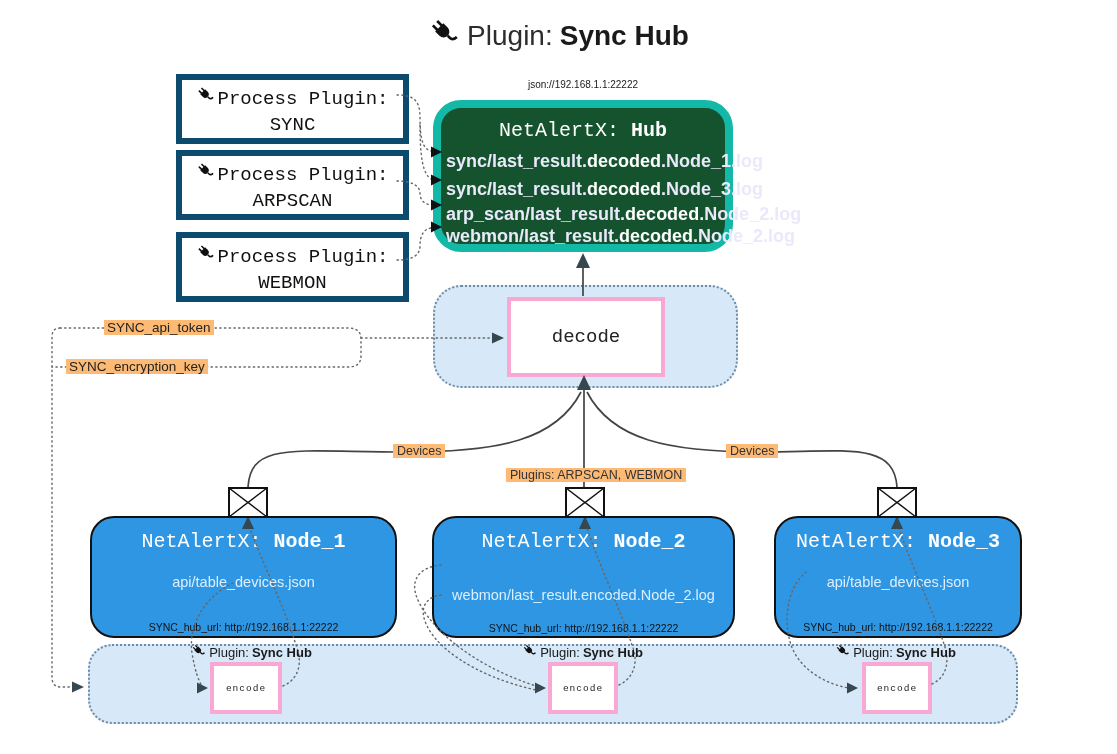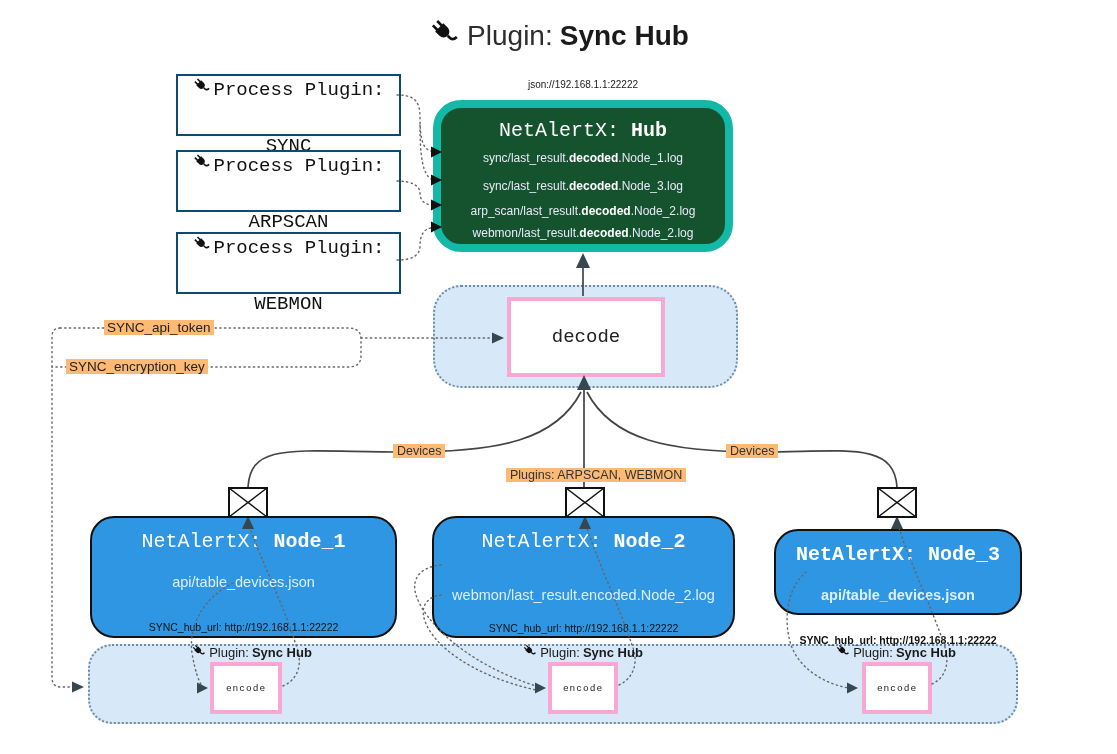--- a/index.html
+++ b/index.html
@@ -8,31 +8,31 @@
   .abs{position:absolute;}
   .overlay{position:absolute;left:0;top:0;width:1117px;height:754px;z-index:5;pointer-events:none;}
   .z6{z-index:6;}
 
   
   .title{left:0;top:16px;width:100%;display:flex;align-items:center;justify-content:center;gap:7px;
          font-size:28px;color:#2d2d2d;}
   .title .bold{font-weight:bold;color:#1a1a1a;}
 
   
-  .pbox{width:221px;height:58px;background:#fff;border:2px solid #0c4a6e;display:flex;flex-direction:column;
-        align-items:center;justify-content:flex-start;font-family:"Liberation Mono",monospace;font-size:19px;
-        color:#111;line-height:26px;z-index:2;gap:30px;}
+  .pbox{width:221px;height:58px;background:#fff;border:6px solid #0c4a6e;display:flex;flex-direction:column;
+        align-items:center;justify-content:flex-end;font-family:"Liberation Mono",monospace;font-size:19px;
+        color:#111;line-height:26px;z-index:2;}
   .pbox .row{display:flex;align-items:center;gap:2px;}
 
   
   .hub{left:433px;top:100px;width:300px;height:152px;background:#14532d;border:8px solid #14b8a6;
        border-radius:28px;z-index:2;box-sizing:border-box;}
   .hub-title{position:absolute;top:11px;left:0;width:100%;text-align:center;color:#fff;
              font-family:"Liberation Mono",monospace;font-size:20px;}
-  .hub-line{position:absolute;left:5px;right:5px;text-align:center;font-size:12px;color:#e9e9fb;white-space:nowrap;}
+  .hub-line{position:absolute;left:5px;right:5px;text-align:center;font-size:18px;color:#e9e9fb;white-space:nowrap;font-weight:bold;}
   .hub-line b{color:#fff;}
   .small-url{font-size:10px;color:#1a1a1a;text-align:center;}
 
   
   .panel{background:#d7e8f8;border:2px dotted #6e8ba3;border-radius:28px;z-index:1;box-sizing:border-box;}
   .wbox{background:#fff;border:4px solid #f9a8d4;display:flex;align-items:center;justify-content:center;
         font-family:"Liberation Mono",monospace;color:#222;z-index:2;box-sizing:border-box;}
 
   
   .node{background:#2f96e3;border:2px solid #111;border-radius:24px;z-index:2;box-sizing:border-box;}
@@ -198,21 +198,21 @@
   <div class="abs node" style="left:90px;top:516px;width:307px;height:122px;">
     <div class="node-title"><span>NetAlertX:</span> <b>Node_1</b></div>
     <div class="node-file" style="top:56px;">api/table_devices.json</div>
     <div class="node-url" style="top:103px;">SYNC_hub_url: http://192.168.1.1:22222</div>
   </div>
   <div class="abs node" style="left:432px;top:516px;width:303px;height:122px;padding-left:8px;">
     <div class="node-title"><span>NetAlertX:</span> <b>Node_2</b></div>
     <div class="node-file" style="top:69px;">webmon/last_result.encoded.Node_2.log</div>
     <div class="node-url" style="top:104px;">SYNC_hub_url: http://192.168.1.1:22222</div>
   </div>
-  <div class="abs node" style="left:774px;top:529px;width:248px;height:86px;font-weight:bold;">
+  <div class="abs node" style="left:774px;top:516px;width:248px;height:122px;">
     <div class="node-title"><span>NetAlertX:</span> <b>Node_3</b></div>
     <div class="node-file" style="top:56px;">api/table_devices.json</div>
     <div class="node-url" style="top:103px;">SYNC_hub_url: http://192.168.1.1:22222</div>
   </div>
 
   <div class="abs panel" style="left:88px;top:644px;width:930px;height:80px;border-radius:24px;"></div>
 
   <div class="abs enc-label z6" style="left:164px;top:643px;width:175px;">
     <span><svg width="15" height="15" viewBox="0 0 24 24">
           <g transform="rotate(-45 12 12)">

